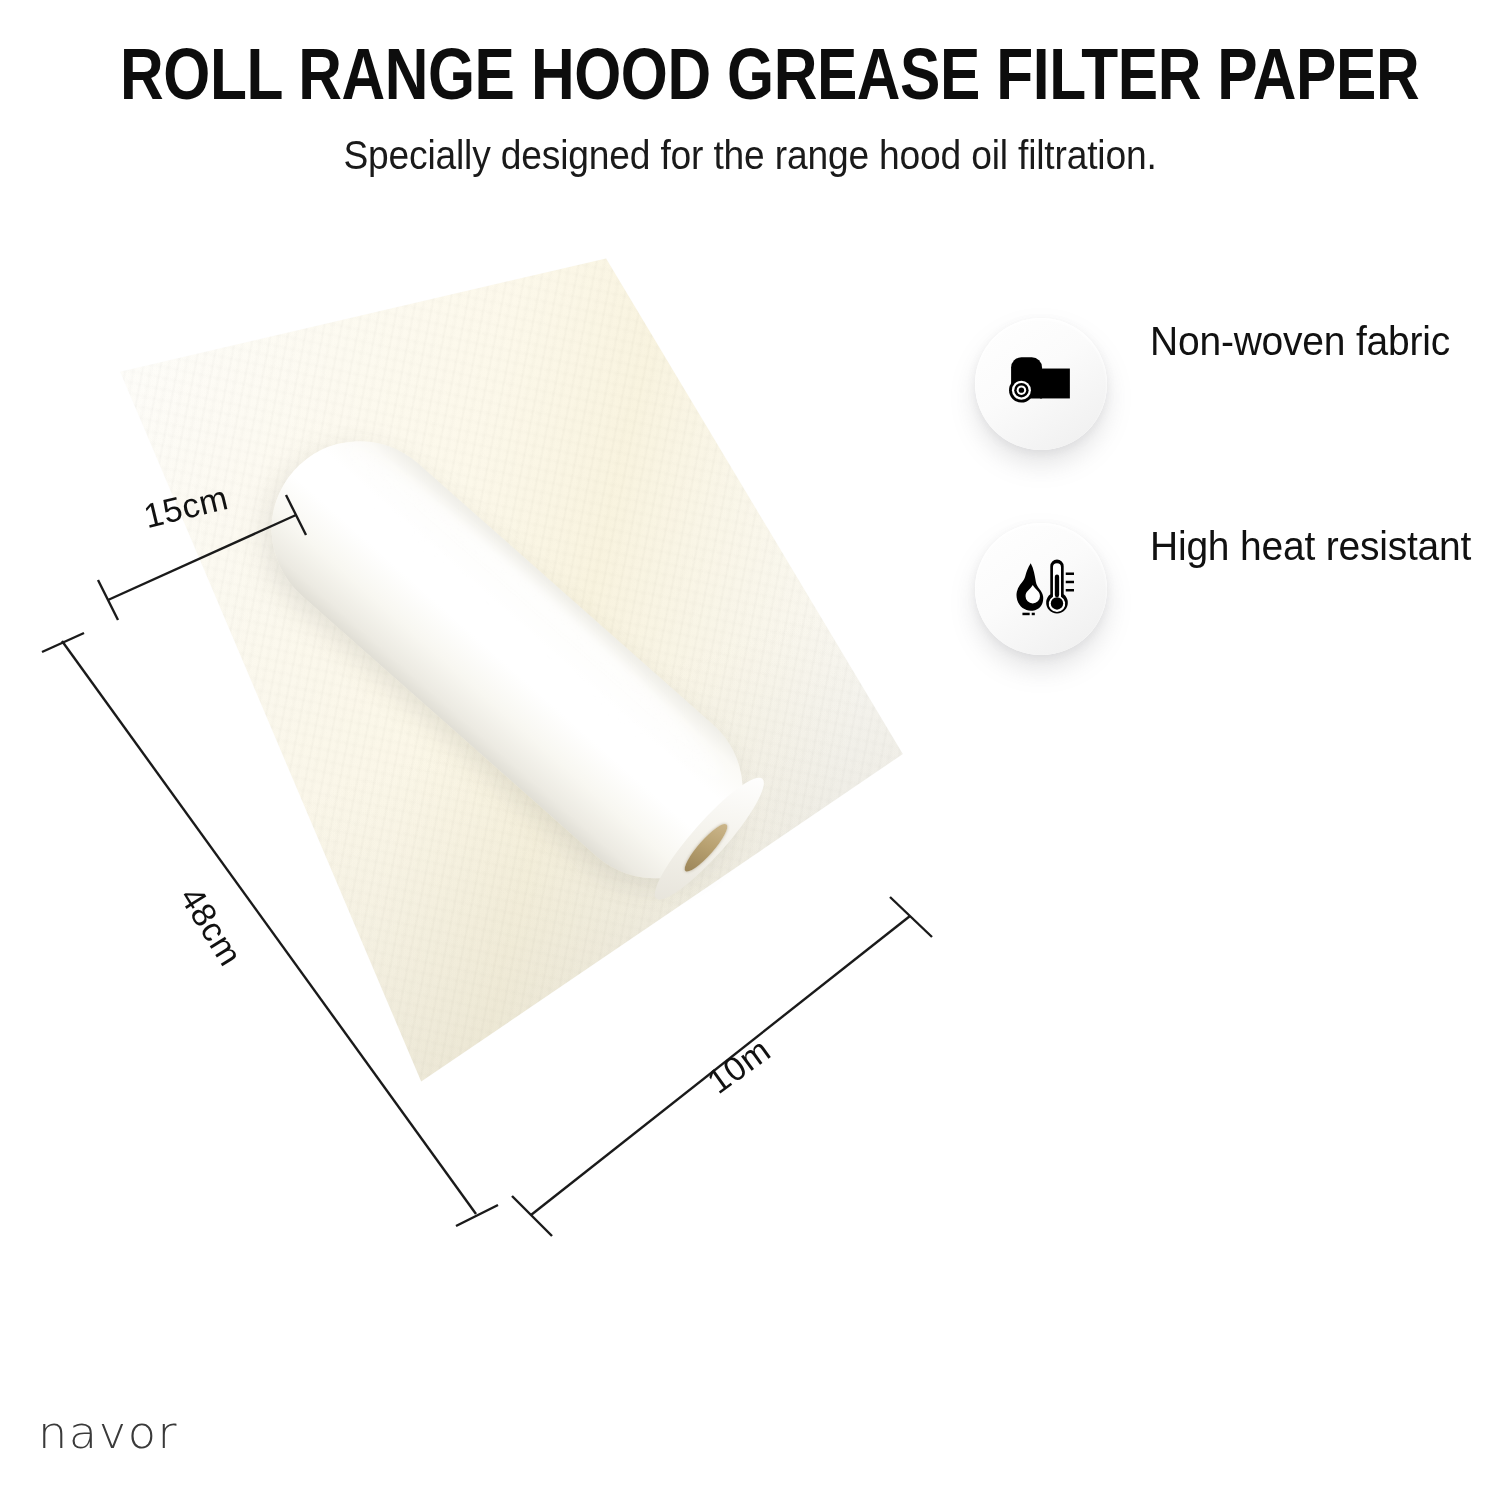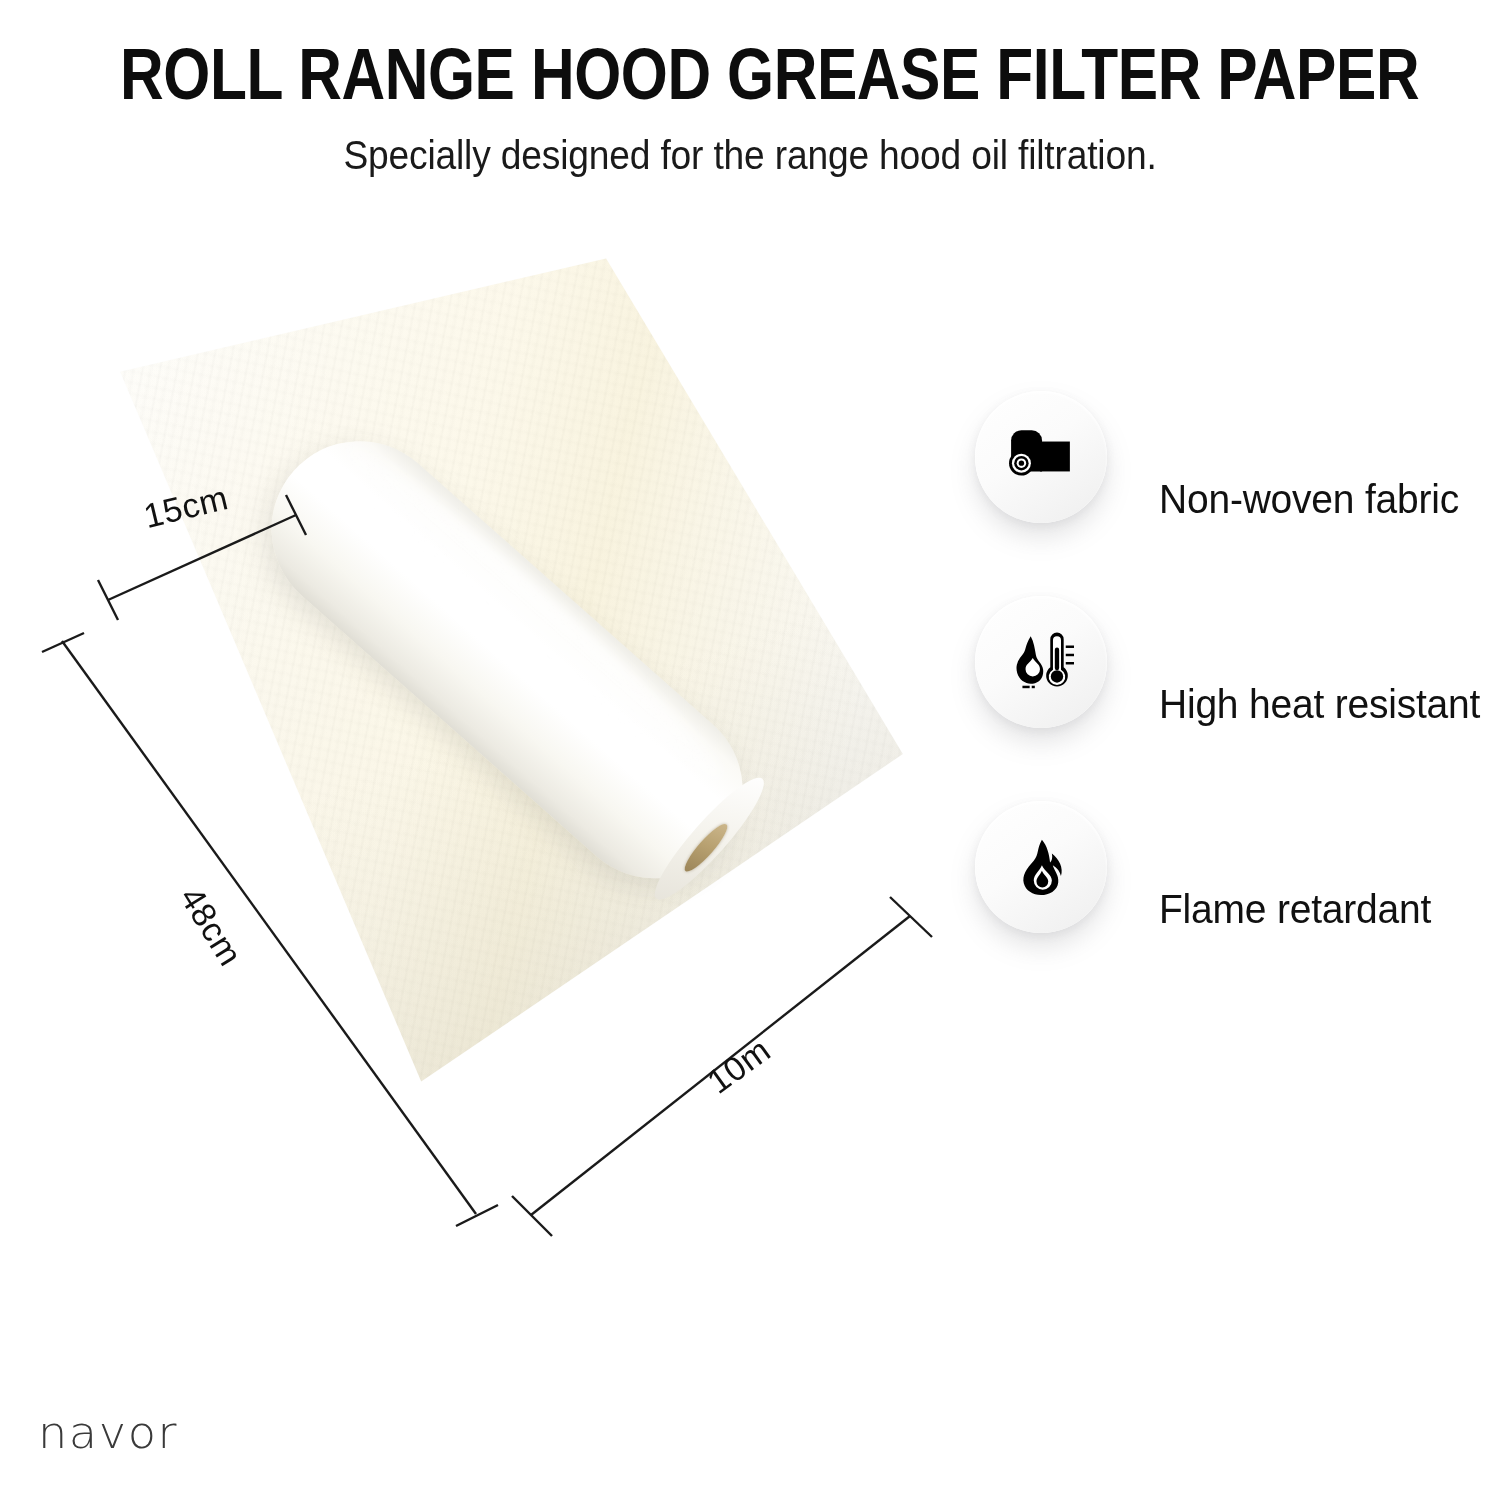--- a/index.html
+++ b/index.html
@@ -195,22 +195,21 @@
   #features {
     position: absolute;
     left: 975px;
     top: 318px;
     width: 525px;
   }
   .feature-row {
     position: relative;
     height: 205px;
     display: flex;
-    align-items: flex-end;
-    gap: 9px;
+    align-items: flex-start;
   }
   .feature-badge {
     position: relative;
     flex: 0 0 auto;
     width: 132px;
     height: 132px;
     border-radius: 50%;
     background: linear-gradient(145deg, #ffffff 0%, #fbfbfb 45%, #eeeeee 100%);
     box-shadow:
       0 14px 26px rgba(120,120,125,0.20),
@@ -323,26 +322,16 @@
         <rect x="56" y="16" width="8" height="2.4" fill="#000"></rect>
         <rect x="56" y="24" width="8" height="2.4" fill="#000"></rect>
         <rect x="56" y="32" width="8" height="2.4" fill="#000"></rect>
       </svg>
     </div>
     <span class="feature-label">High heat resistant</span>
   </div>
 
 
 
-  <div class="feature-row">
-    <div class="feature-badge">
-      <svg width="58" height="58" viewBox="0 0 64 64">
-        <path d="M33 2 C27 13 30 18 24 25 C16 34 11 41 13 50 C15 58 23 63 32 63 C41 63 50 58 51 49 C52 41 47 37 45 30 C50 33 53 37 54 42 C57 33 52 23 44 17 C45 22 44 25 42 27 C41 18 39 9 33 2 Z" fill="#000"></path>
-        <path d="M33 30 c-3 7 -9 10 -9 17 a10 10 0 0 0 20 0 c0 -7 -8 -10 -11 -17 z" fill="#fff"></path>
-        <path d="M33 36 c-2 5 -6 7 -6 12 a6.5 6.5 0 0 0 13 0 c0 -5 -5 -7 -7 -12 z" fill="#000"></path>
-      </svg>
-    </div>
-    <span class="feature-label">Flame retardant</span>
-  </div>
 
 </div>
 
 <div id="brand-logo">navor</div>
 
 </body></html>

